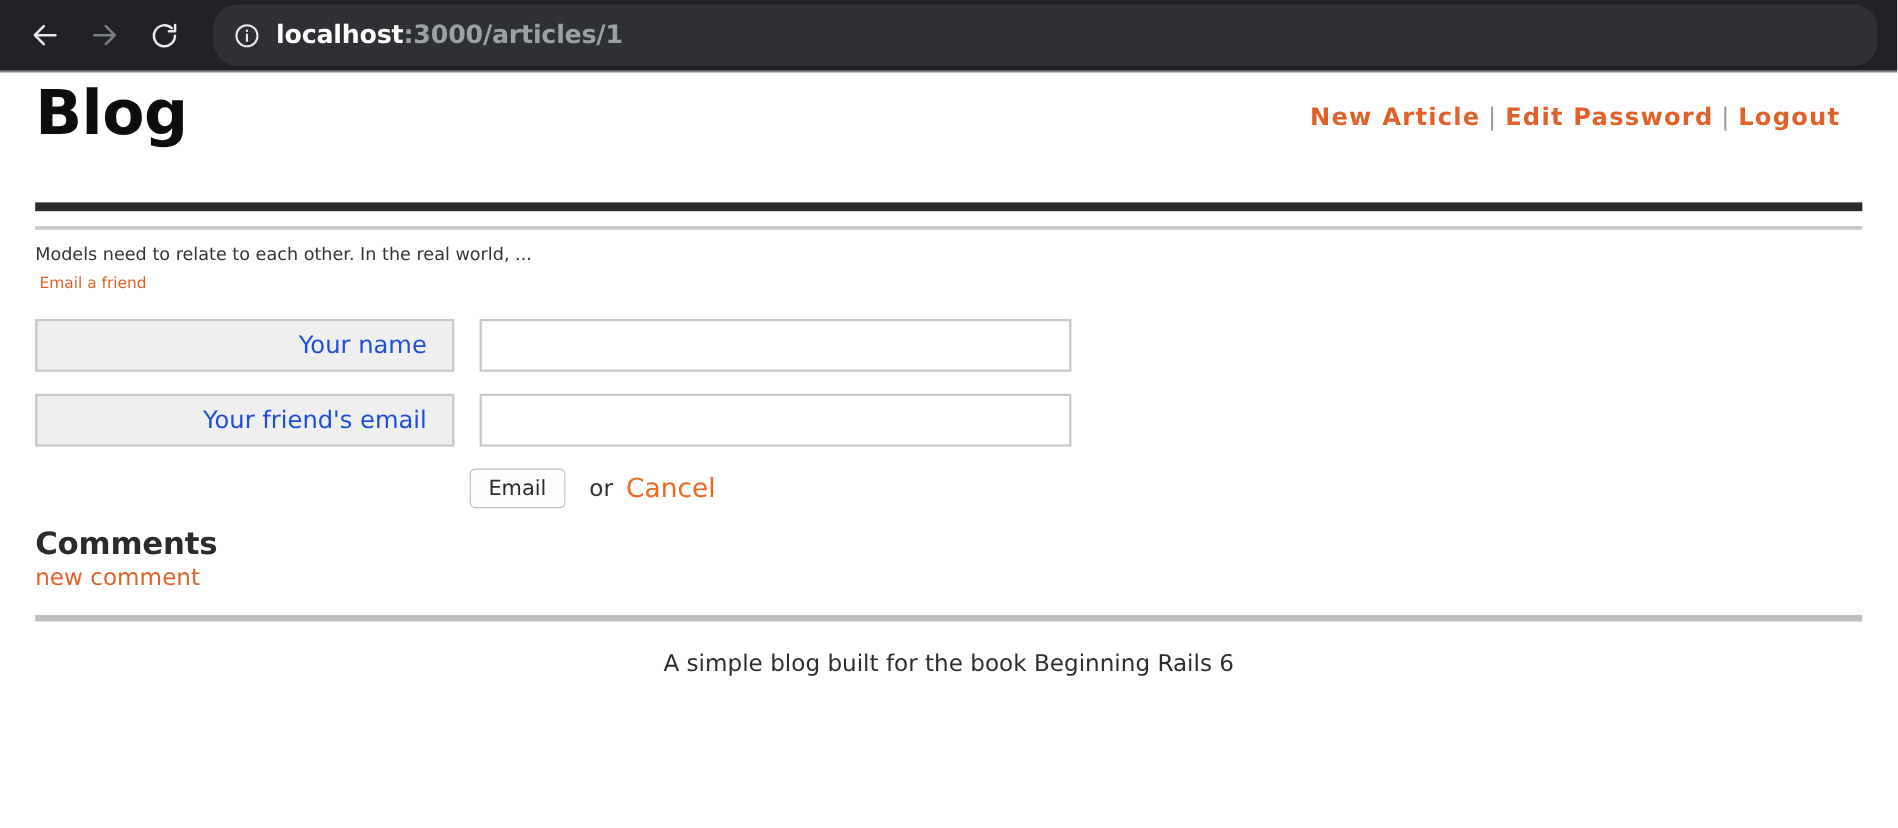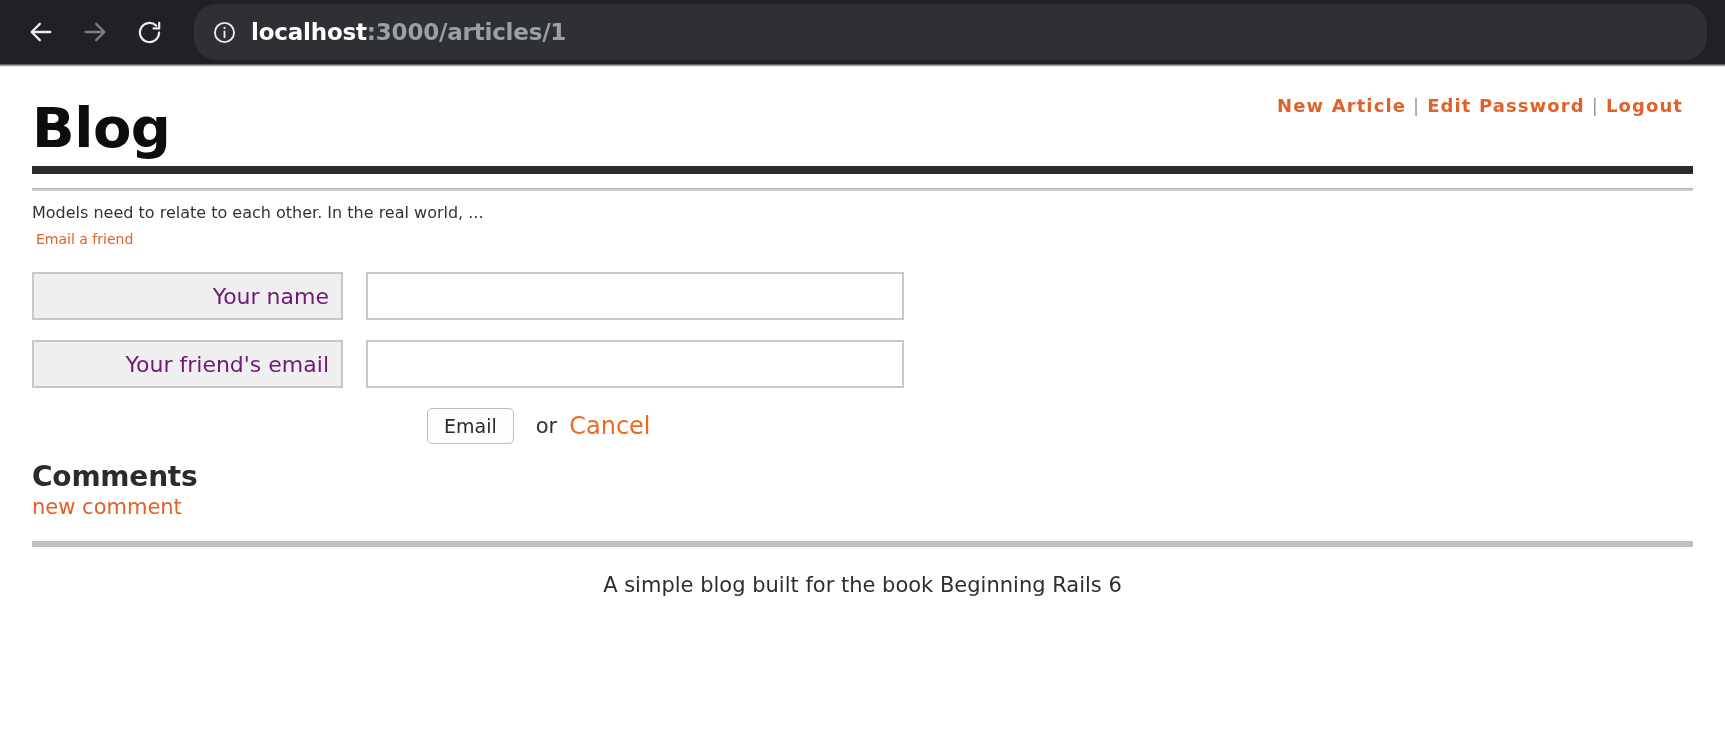--- a/index.html
+++ b/index.html
@@ -66,37 +66,36 @@
   
   .page {
     padding: 0 32px;
     background: #ffffff;
     height: 689px;
     position: relative;
   }
 
   .site-header {
     position: relative;
-    padding-top: 24px;
-    height: 99px;
+    height: 117px;
   }
   .site-title {
     font-size: 56px;
     font-weight: bold;
     color: #0d0d0d;
     letter-spacing: -0.5px;
     margin: 0;
     line-height: 1.05;
     padding-top: 8px;
   }
   .top-nav {
     position: absolute;
-    right: 10px;
+    right: 20px;
     top: 28px;
-    font-size: 18px;
+    font-size: 22px;
     font-weight: bold;
     letter-spacing: 1.1px;
     white-space: nowrap;
   }
   .top-nav a {
     color: #e0622a;
     text-decoration: none;
   }
   .top-nav .sep {
     color: #999999;
@@ -143,30 +142,30 @@
   }
 
   
   .email-form { margin-bottom: 16px; }
   .form-row {
     display: flex;
     align-items: center;
     margin-bottom: 20px;
   }
   .field-label {
-    width: 311px;
+    width: 381px;
     height: 48px;
     background: #efefef;
     border: 2px solid #c8c8c8;
     display: flex;
     align-items: center;
     justify-content: flex-end;
-    padding-right: 12px;
+    padding-right: 23px;
     font-size: 22px;
-    color: #701a75;
+    color: #1d4ed8;
     flex: none;
   }
   .field-input {
     width: 538px;
     height: 48px;
     background: #ffffff;
     border: 2px solid #c8c8c8;
     margin-left: 23px;
     font-size: 20px;
     color: #222;

